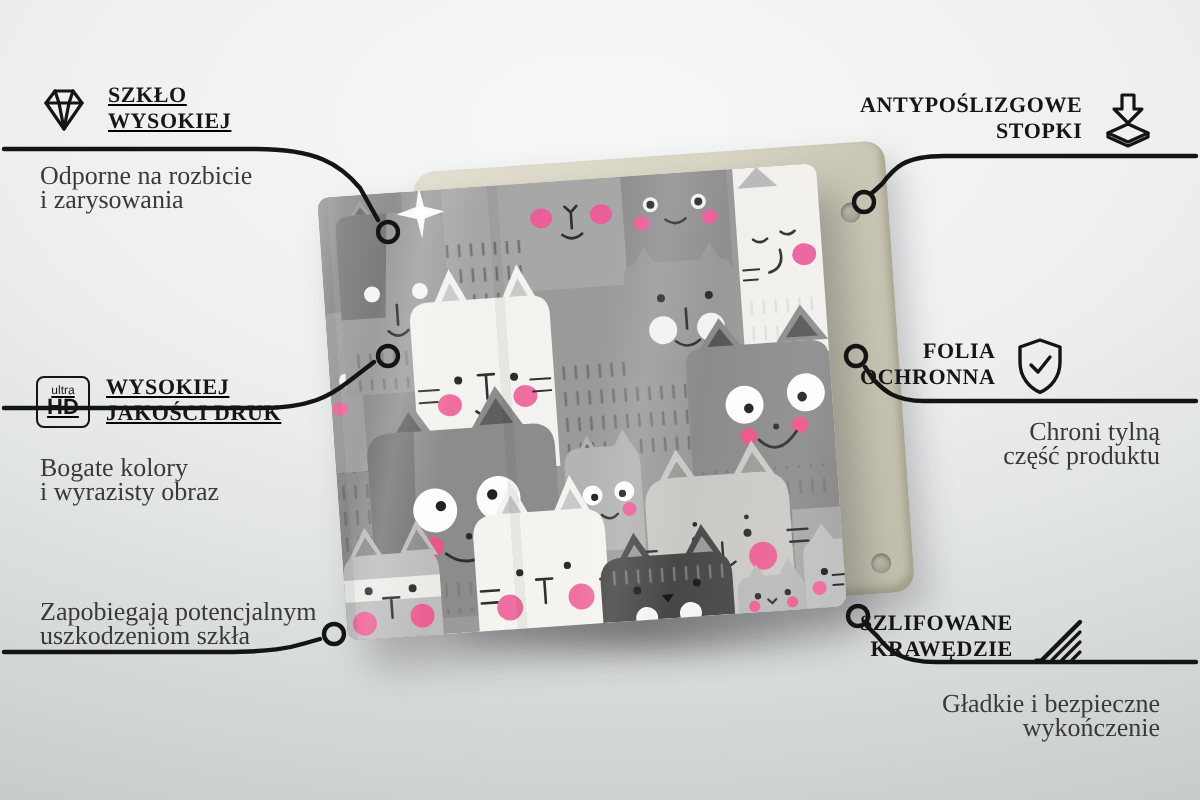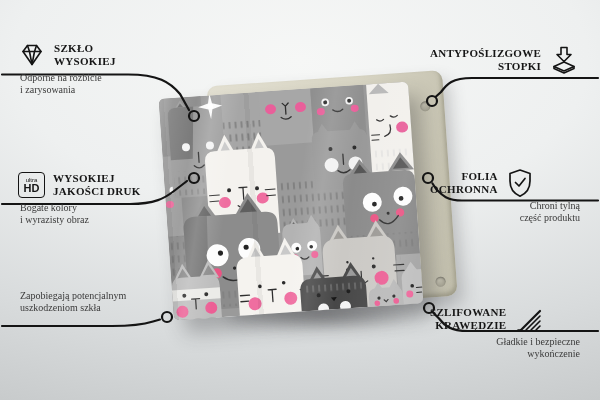--- a/index.html
+++ b/index.html
@@ -37,28 +37,28 @@
 
   
   svg.overlay{position:absolute;inset:0;z-index:5;pointer-events:none;}
   svg.overlay path{fill:none;stroke:#141414;stroke-width:2.2;stroke-linecap:round;}
   svg.overlay circle{fill:none;stroke:#141414;stroke-width:2.2;}
 
   
   .co{position:absolute;z-index:6;}
   .co-head{display:flex;align-items:center;gap:8px;height:34px;}
   .co.left{left:0;width:162px;}
-  .co.left .co-head{padding-left:18px;}
+  .co.left .co-head{padding-left:18px;text-decoration:underline;}
   .co.left .co-desc{padding-left:20px;}
   .co.right{right:0;width:170px;text-align:right;}
   .co.right .co-head{justify-content:flex-start;padding-right:16px;}
   .co.right .co-desc{padding-right:20px;}
   .co-title{font-weight:bold;font-size:11px;line-height:13px;letter-spacing:.3px;color:#161616;}
-  .co-desc{font-size:10px;line-height:11.5px;color:#3a3a3a;}
-  .co.l1{top:38px;} .co.l2{top:168px;} .co.l3{top:290px;}
+  .co-desc{margin-top:10px;font-size:13px;line-height:11.5px;color:#3a3a3a;}
+  .co.l1{top:38px;} .co.l2{top:184px;} .co.l3{top:290px;}
   .co.r1{top:43px;} .co.r2{top:166px;} .co.r3{top:302px;}
   .icon svg{display:block;}
   .hd-box{width:25px;height:24px;border:1.7px solid #141414;border-radius:4px;
     display:flex;flex-direction:column;align-items:center;justify-content:center;
     font-family:"Liberation Sans",sans-serif;color:#141414;flex:0 0 auto;}
   .hd-top{font-size:6px;line-height:6px;}
   .hd-bottom{font-size:11px;line-height:11px;font-weight:bold;}
 </style>
 </head>
 <body>

